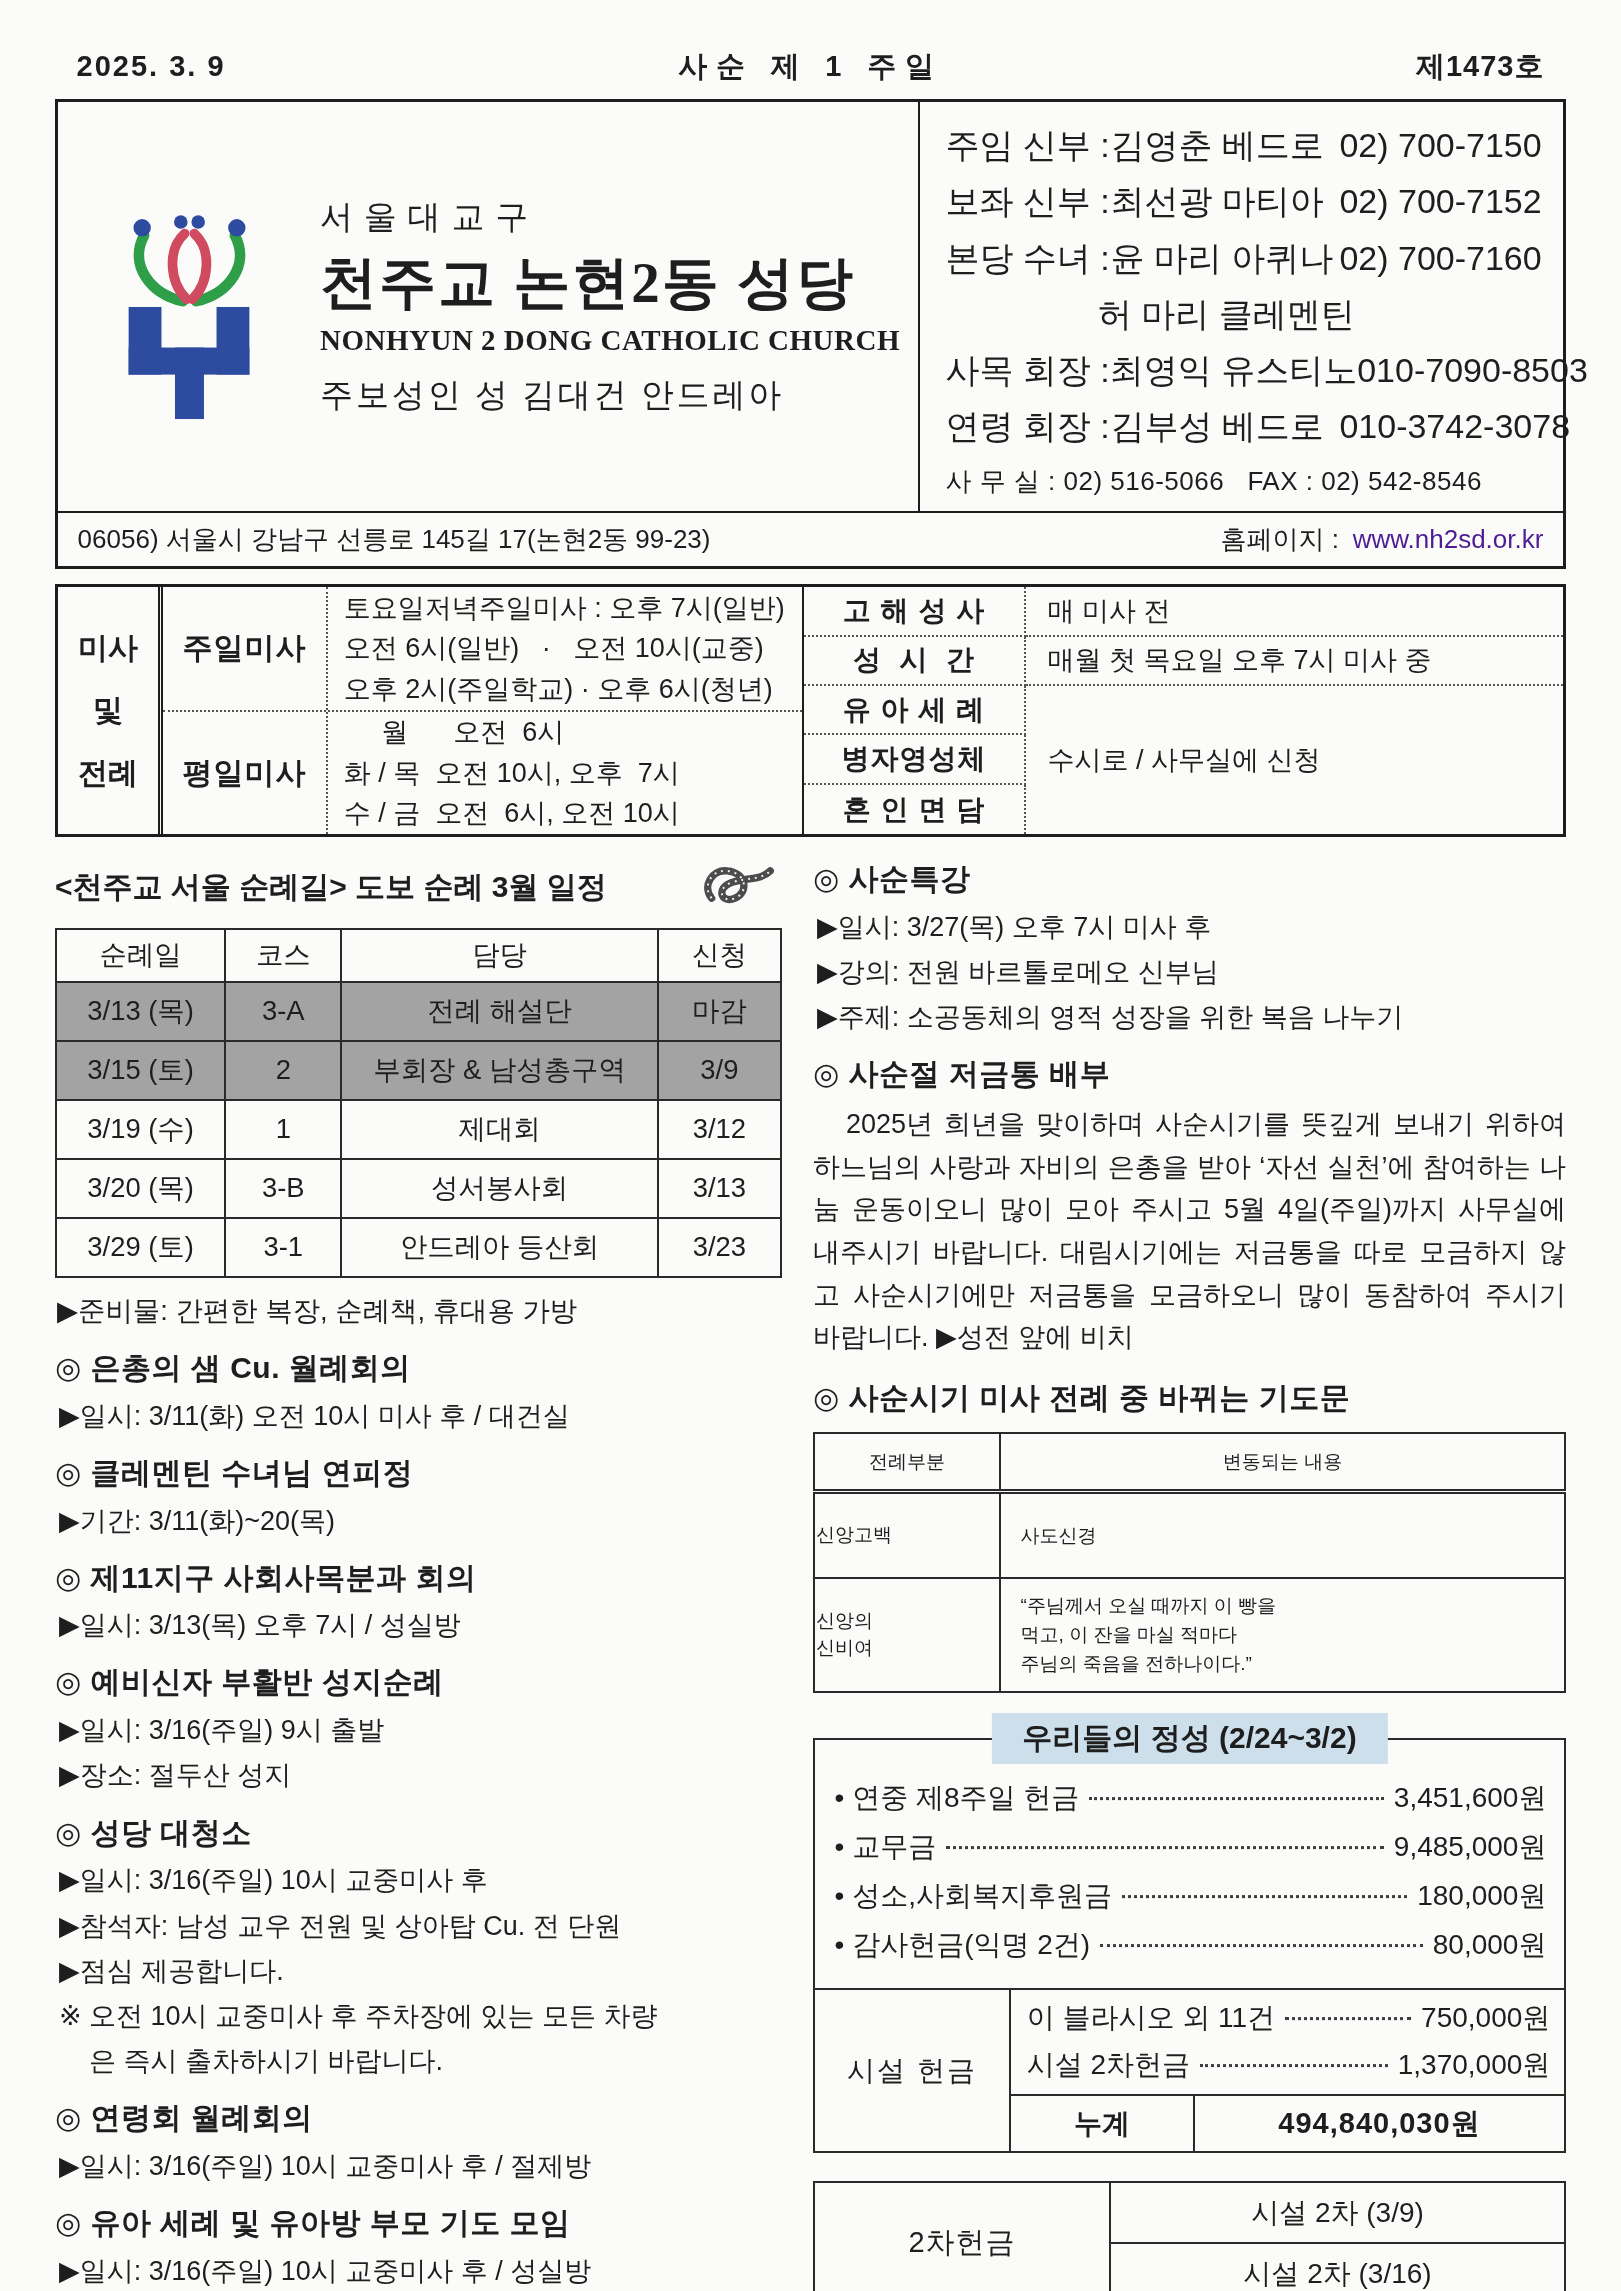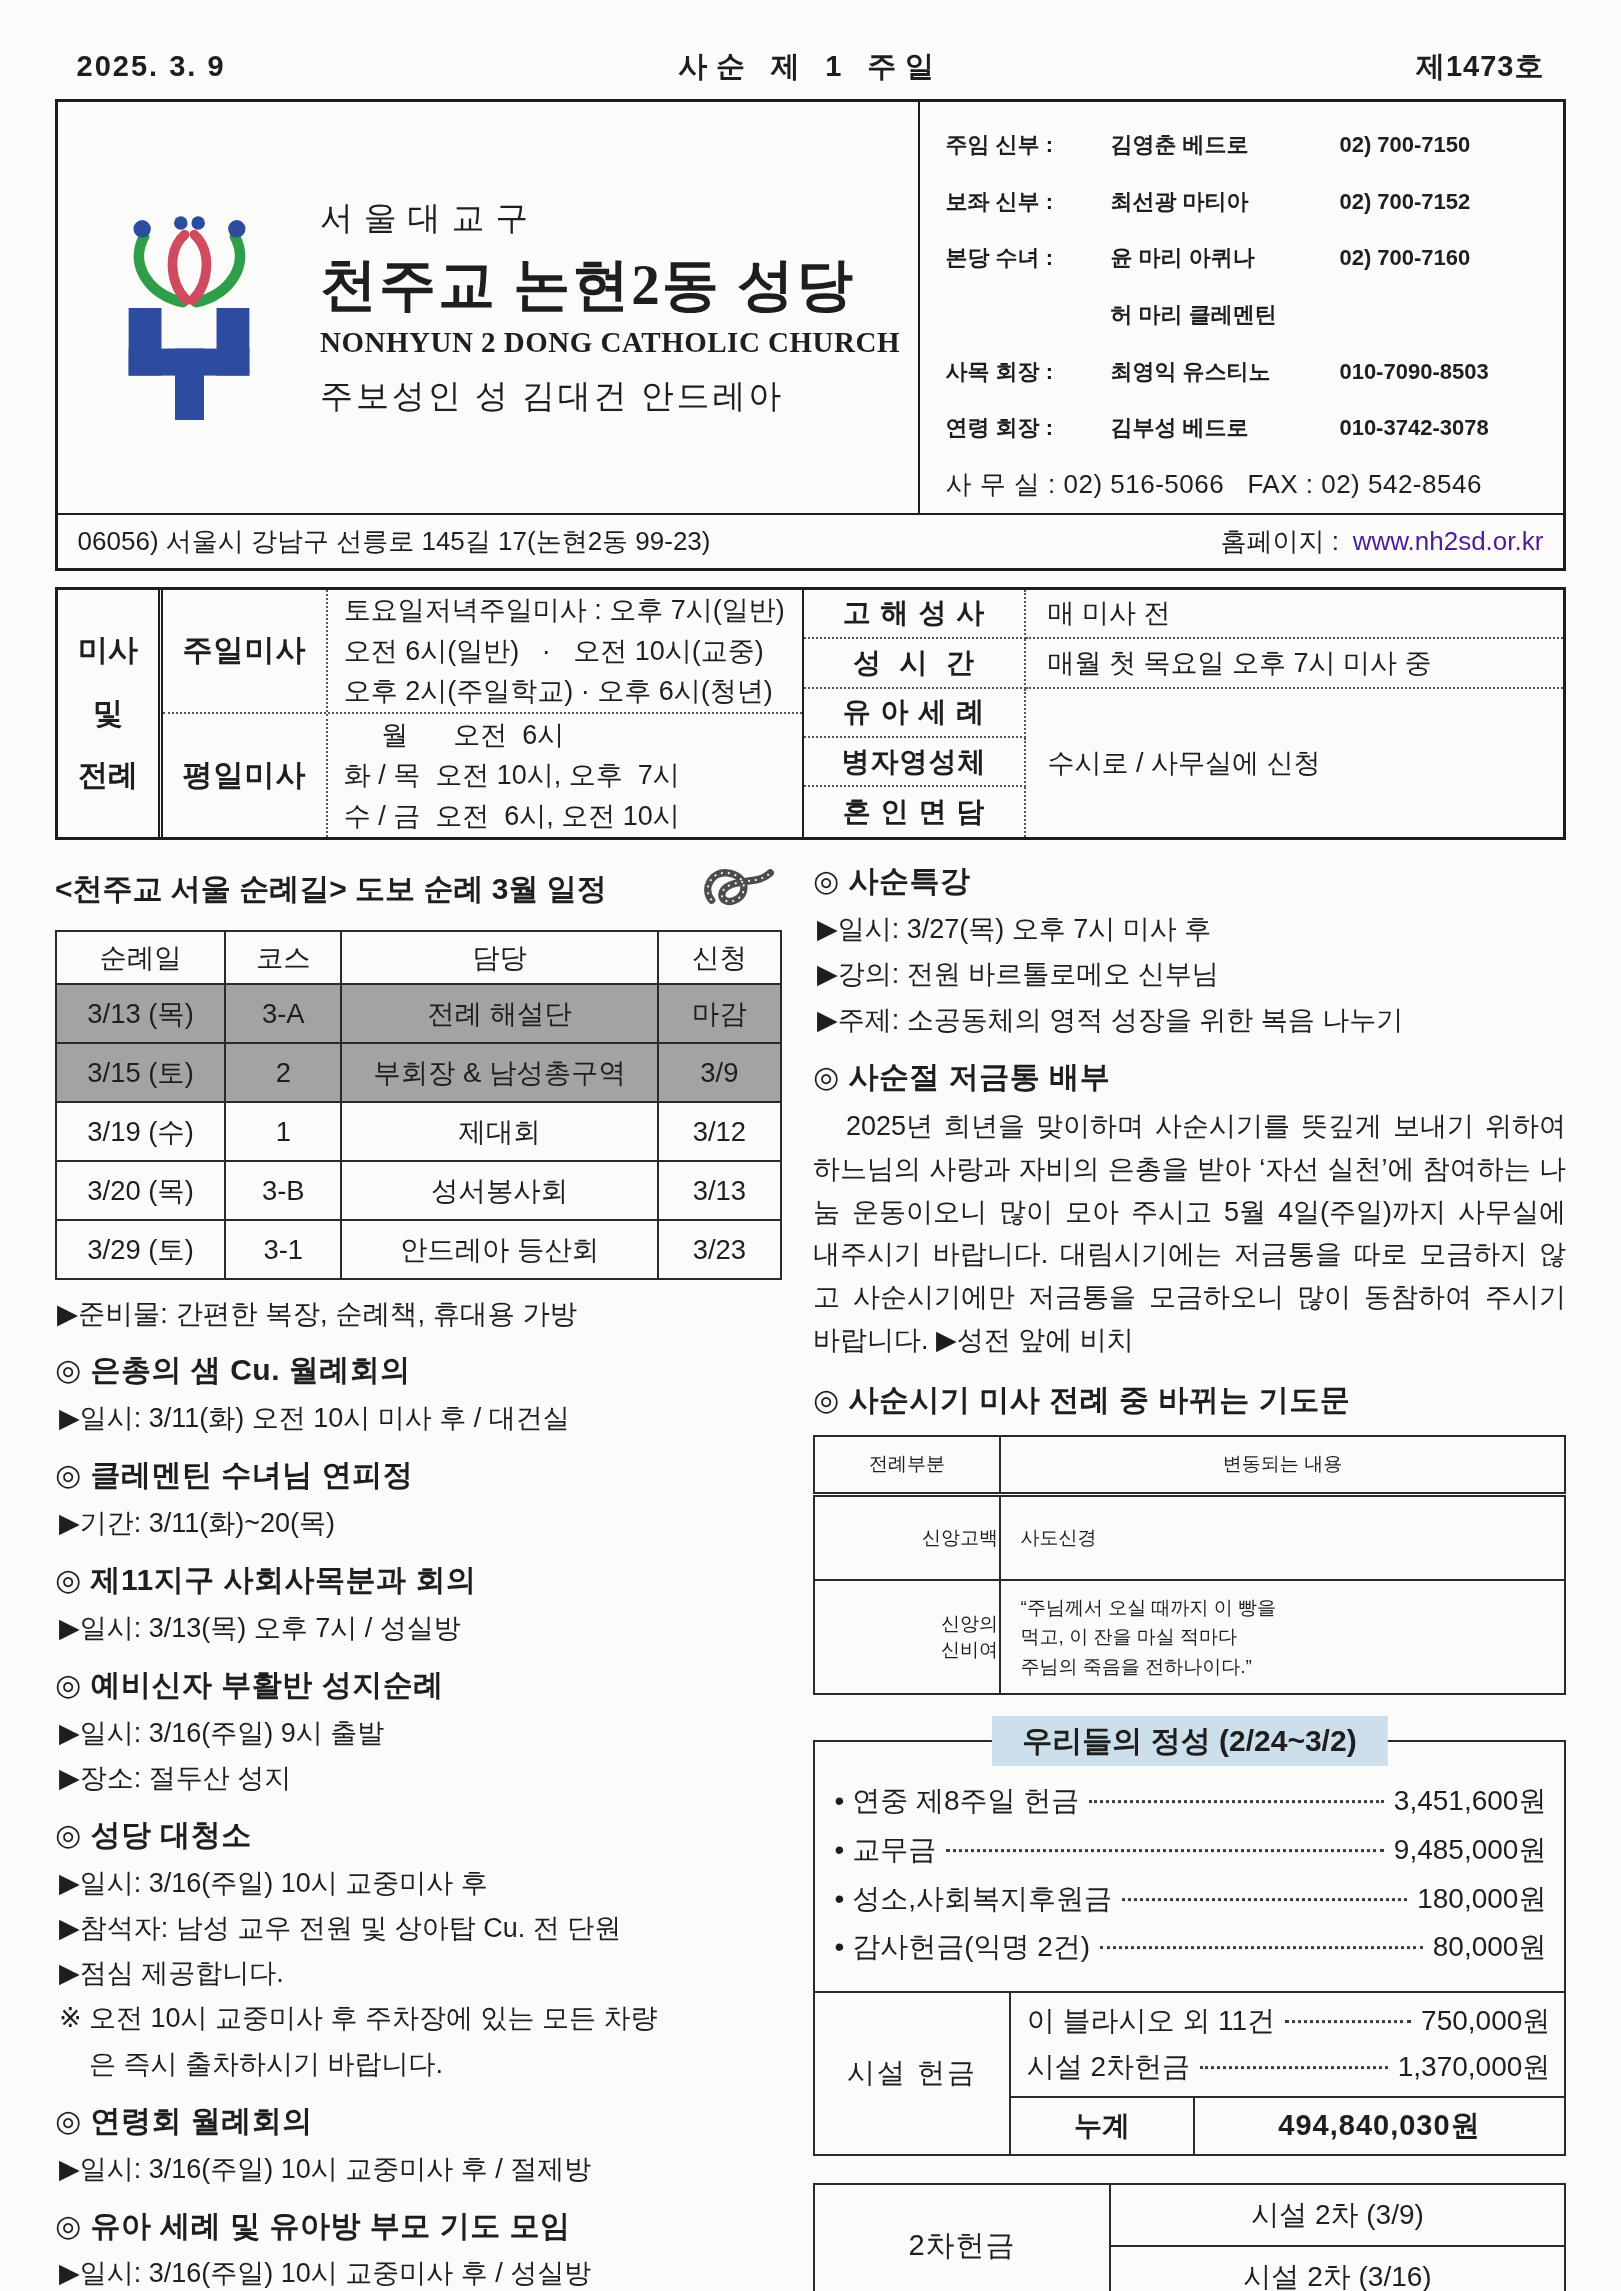--- a/index.html
+++ b/index.html
@@ -17,21 +17,21 @@
   
   .masthead{border:3.9px solid #1d1d1d;}
   .mast-top{display:flex;min-height:261px;}
   .mast-left{flex:1;display:flex;align-items:center;gap:31px;padding:13.7px 7.8px 13.7px 31px;font-family:Liberation Serif, serif;}
   .namecol{display:flex;flex-direction:column;}
   .diocese{font-size:33px;letter-spacing:10.8px;}
   .church{font-size:57px;font-weight:bold;letter-spacing:2px;margin-top:5.9px;}
   .church-en{font-size:29px;font-weight:bold;letter-spacing:0.5px;margin-top:2px;}
   .patron{font-size:33px;letter-spacing:2.9px;margin-top:15.7px;}
   .mast-right{width:598px;border-left:2.9px solid #1d1d1d;padding:15.7px 19.6px 11.8px 25.5px;display:flex;flex-direction:column;justify-content:center;}
-  .c-row{display:flex;font-size:22px;line-height:1.3;margin:14px 0;font-weight:bold;}
+  .c-row{display:flex;font-size:34px;line-height:1.3;margin:6px 0;}
   .c-label{width:165px;white-space:nowrap;}
   .c-name{flex:1;white-space:nowrap;}
   .c-phone{width:204px;white-space:nowrap;}
   .office{font-size:26px;margin-top:9.8px;letter-spacing:0.5px;}
   .addr-strip{border-top:2.9px solid #1d1d1d;display:flex;justify-content:space-between;align-items:center;padding:8.8px 19.6px;font-size:26px;}
   .home{display:flex;gap:13.7px;align-items:baseline;justify-content:space-between;}
   .url{color:#4c1d95;cursor:pointer;}
   
   .mass-table{display:flex;border:3.9px solid #1d1d1d;margin-top:15.7px;height:247px;}
   .mt-side{width:100px;border-right:5.9px double #1d1d1d;display:flex;flex-direction:column;justify-content:center;align-items:center;gap:21.6px;font-weight:bold;font-size:30px;}
@@ -58,21 +58,21 @@
   tr.hl td{background:#a3a3a3;}
   .note{font-size:27.4px;margin:15.7px 0 0 2px;}
   .sec{margin-top:18.6px;}
   .sec-title{font-size:30px;font-weight:bold;letter-spacing:0.5px;}
   .sec-line{font-size:27px;margin:8.8px 0 0 3.9px;line-height:1.35;}
   .piggy-p{font-size:27px;line-height:1.58;margin:7.8px 0 0 0;text-align:justify;}
   
   .prayer-table{width:100%;border-collapse:collapse;margin-top:13.7px;}
   .prayer-table th,.prayer-table td{border:2px solid #2a2a2a;font-size:19px;}
   .prayer-table th{height:53px;font-weight:normal;border-bottom:5.9px double #2a2a2a;}
-  .pt-part{width:182px;text-align:right;line-height:1.4;margin-top:6px;}
+  .pt-part{width:182px;text-align:left;line-height:1.4;margin-top:6px;}
   .pt-content{padding:11.8px 9.8px 11.8px 19.6px;line-height:1.55;}
   .pt-row1 td{height:59px;}
   
   .off-box{position:relative;border:2.9px solid #2a2a2a;margin-top:45px;padding:29px 17.6px 13.7px 19.6px;}
   .off-title{position:absolute;top:-26.5px;left:50%;transform:translateX(-50%);background:#cddfeb;font-size:30px;font-weight:bold;padding:4.9px 31px;white-space:nowrap;}
   .off-item{display:flex;align-items:baseline;font-size:28px;margin:10.8px 0;}
   .off-label{white-space:nowrap;}
   .leader{flex:1;border-bottom:3.4px dotted #3d3d3d;margin:0 9.8px;transform:translateY(-6.9px);min-width:25.5px;}
   .off-amount{white-space:nowrap;}
   .fac-box{border:2.9px solid #2a2a2a;border-top:none;display:flex;}

